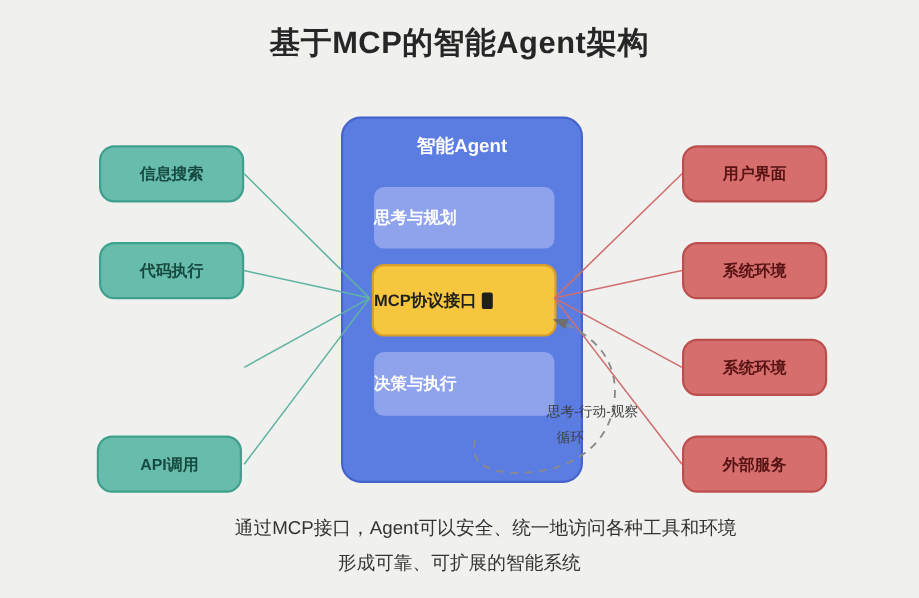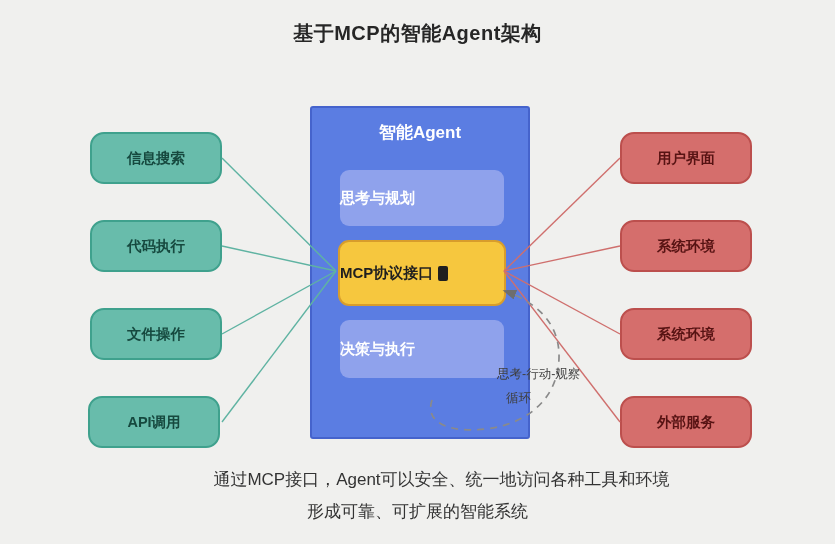--- a/index.html
+++ b/index.html
@@ -9,33 +9,33 @@
     --agent_fill:#5b7de2; --agent_stroke:#4563cc; --agent_text:#ffffff;
     --module_fill:#8fa2ec; --module_text:#ffffff;
     --mcp_fill:#f6c73e; --mcp_stroke:#d89d2b; --mcp_text:#1f1f1f;
     --line_tool:#5fb3a2; --line_env:#cf6f6d;
     --loop:#8a8a8a; --loop_text:#3f3f3f; --footer_text:#333333;
   }
   *{box-sizing:border-box;margin:0;padding:0;}
   body{font-family:"Liberation Sans","DejaVu Sans",sans-serif;background:var(--bg);}
   .stage{position:relative;width:835px;height:544px;background:var(--bg);overflow:hidden;}
   .title{position:absolute;top:20px;left:0;width:100%;text-align:center;
-         font-size:20px;font-weight:700;color:var(--title_text);z-index:1;letter-spacing:.5px;}
+         font-size:28px;font-weight:700;color:var(--title_text);z-index:1;letter-spacing:.5px;}
   .wires{position:absolute;left:0;top:0;width:835px;height:544px;z-index:3;pointer-events:none;}
   .wires .tool-line{stroke:var(--line_tool);stroke-width:1.4;}
   .wires .env-line{stroke:var(--line_env);stroke-width:1.4;}
   .wires .loop-path{stroke:var(--loop);stroke-width:1.7;fill:none;stroke-dasharray:7 6;}
   .wires .arrowhead{fill:#6e6e6e;}
   .node{position:absolute;display:flex;align-items:center;justify-content:center;
         width:132px;height:52px;border-radius:14px;font-size:14.5px;font-weight:600;z-index:2;}
   .tool{background:var(--tool_fill);border:2px solid var(--tool_stroke);color:var(--tool_text);}
   .env{background:var(--env_fill);border:2px solid var(--env_stroke);color:var(--env_text);}
   .t1{left:90px;top:132px;} .t2{left:90px;top:220px;} .t3{left:90px;top:308px;} .t4{left:88px;top:396px;}
   .e1{left:620px;top:132px;} .e2{left:620px;top:220px;} .e3{left:620px;top:308px;} .e4{left:620px;top:396px;}
-  .agent{position:absolute;left:310px;top:106px;width:220px;height:333px;border-radius:3px;
+  .agent{position:absolute;left:310px;top:106px;width:220px;height:333px;border-radius:18px;
          background:var(--agent_fill);border:2px solid var(--agent_stroke);z-index:2;}
   .agent-label{position:absolute;top:13px;left:0;width:100%;text-align:center;
                color:var(--agent_text);font-size:17px;font-weight:700;}
   .module{position:absolute;left:28px;width:164px;display:flex;align-items:center;justify-content:flex-start;
           border-radius:9px;background:var(--module_fill);color:var(--module_text);font-size:15px;font-weight:600;}
   .m-think{top:62px;height:56px;}
   .m-decide{top:212px;height:58px;}
   .mcp{position:absolute;left:26px;top:132px;width:168px;height:66px;display:flex;align-items:center;
        justify-content:flex-start;gap:5px;border-radius:11px;background:var(--mcp_fill);
        border:2px solid var(--mcp_stroke);color:var(--mcp_text);font-size:15px;font-weight:700;}
@@ -70,23 +70,20 @@
     <line class="env-line" x1="504" y1="271" x2="620" y2="422"></line>
     <path class="loop-path" d="M 432 400 C 424 424, 452 433, 486 429 C 528 424, 558 398, 559 358 C 560 323, 536 302, 505 291" marker-end="url(#arrow)"></path>
   </svg>
 
   <div class="node tool t1">
     <span>信息搜索</span>
   </div>
   <div class="node tool t2">
     <span>代码执行</span>
   </div>
-  <div class="node tool t3">
-    <span>文件操作</span>
-  </div>
   <div class="node tool t4">
     <span>API调用</span>
   </div>
 
   <div class="agent">
     <div class="agent-label">智能Agent</div>
     <div class="module m-think">
       <span>思考与规划</span>
     </div>
     <div class="mcp">

